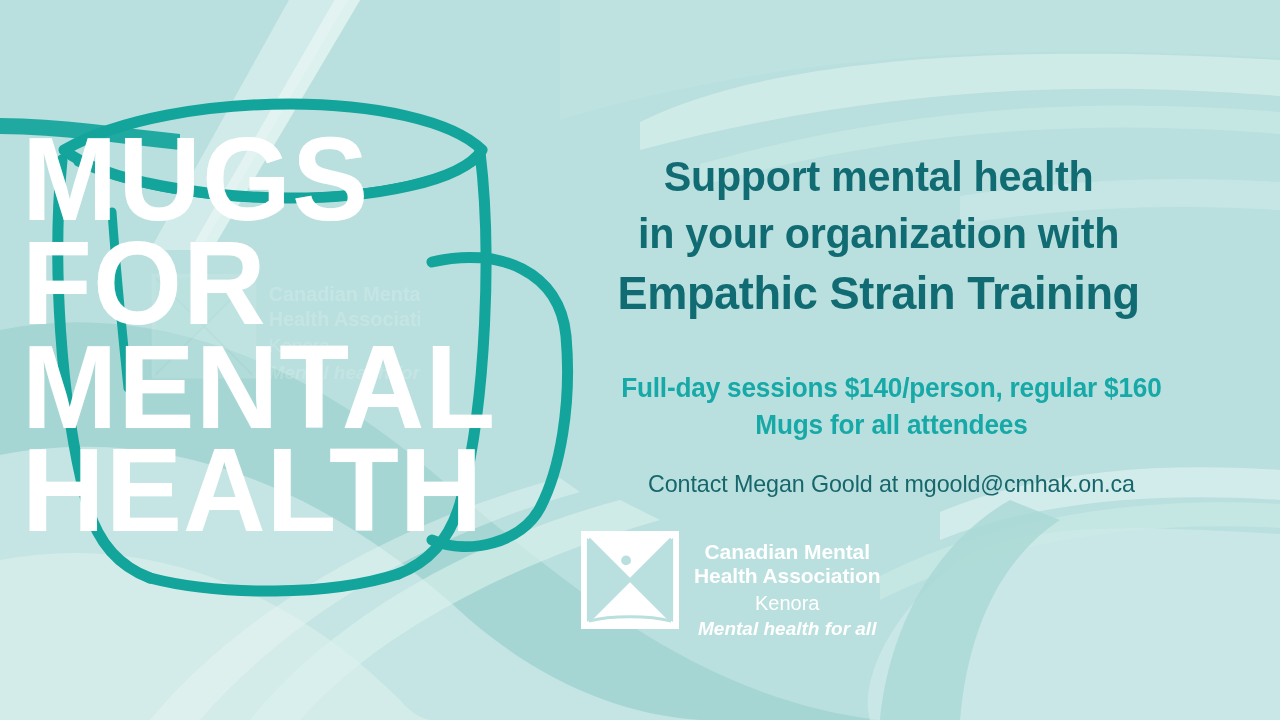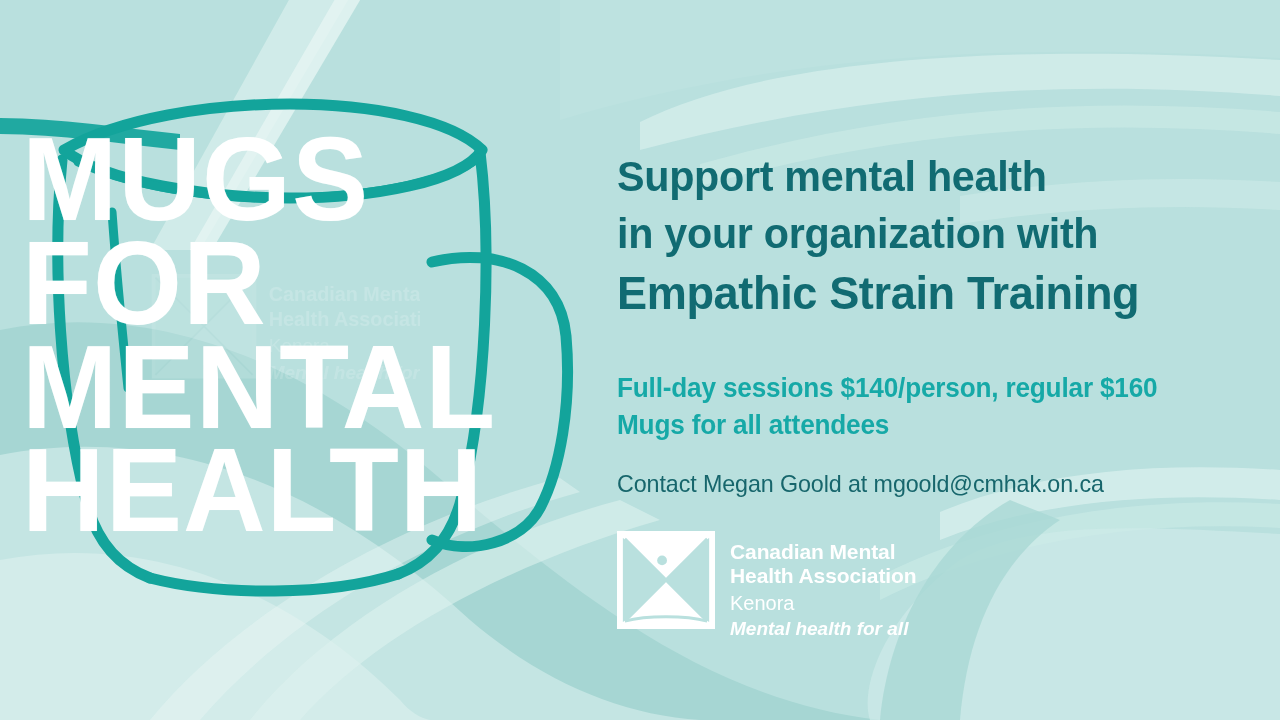--- a/index.html
+++ b/index.html
@@ -61,24 +61,25 @@
     letter-spacing: 1px;
     transform: scaleX(0.97);
     transform-origin: left top;
     white-space: pre-line;
     text-shadow: 0 0 1px rgba(255,255,255,0.35);
   }
 
   
   #right-col {
     position: absolute;
-    left: 617px;
+    left: 581px;
     top: 0;
     width: 640px;
     height: 546px;
+    text-align: center;
   }
   #headline {
     position: absolute;
     top: 148px;
     left: 0;
     width: 620px;
     color: #116b72;
     font-weight: 700;
     font-size: 43px;
     line-height: 1.33;

